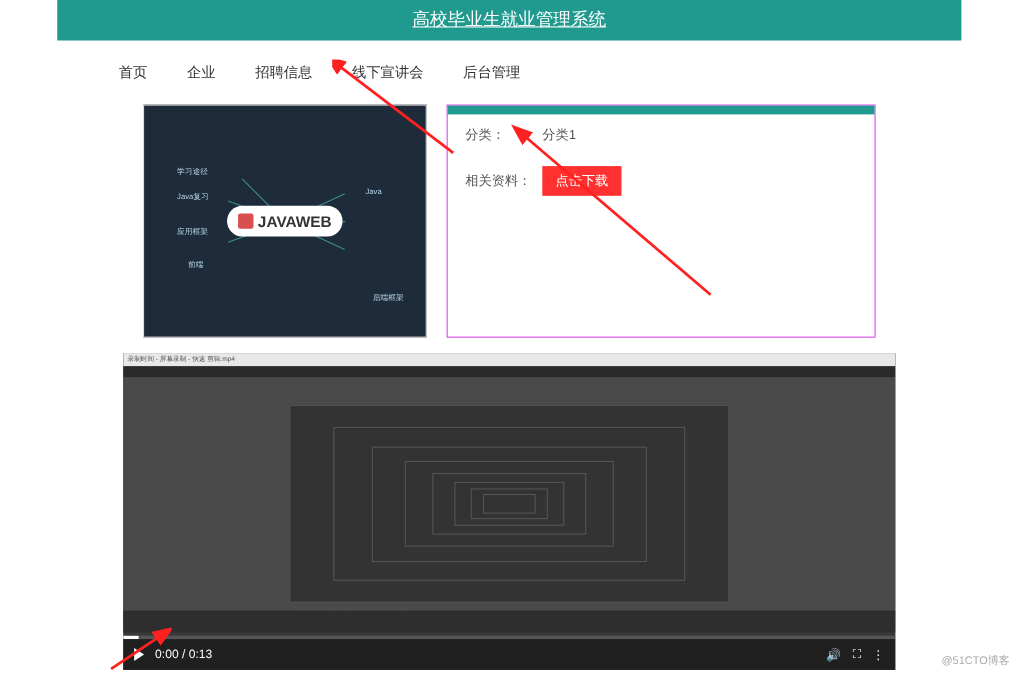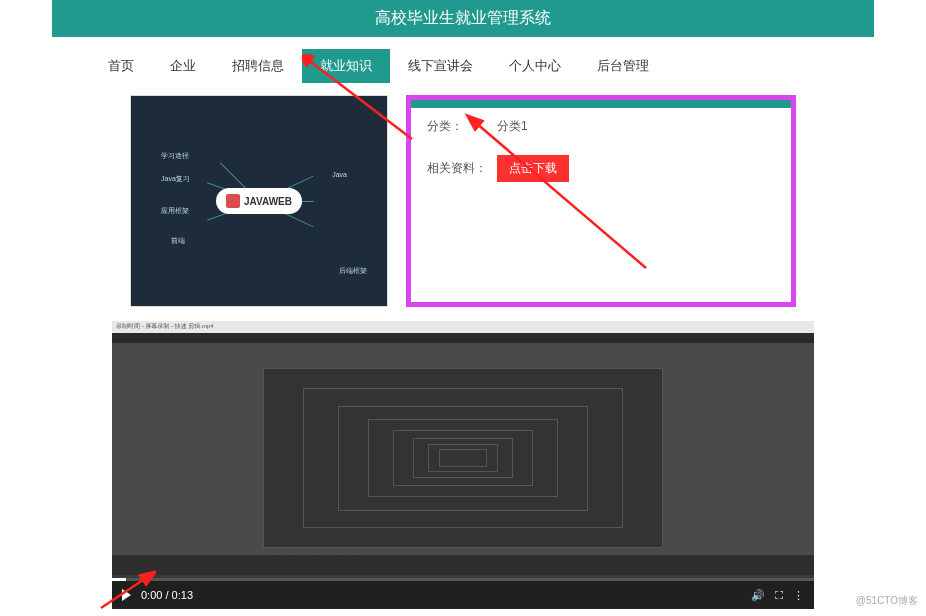--- a/index.html
+++ b/index.html
@@ -1,27 +1,27 @@
 <!DOCTYPE html>
 <html><head>
   <meta charset="utf-8">
   <style>
     * { margin: 0; padding: 0; box-sizing: border-box; }
     body { font-family: "Microsoft YaHei", sans-serif; background: #fff; width: 926px; height: 616px; overflow: hidden; position: relative; }
-    .header { background: #20998f; color: #fff; padding: 8px 17px; text-align: center; font-size: 16px; margin: 0 52px; }
+    .header { background: #20998f; color: #fff; padding: 8px 17px; text-align: center; font-size: 16px; margin: 0 52px; text-decoration: underline; }
     .nav { display: flex; gap: 0; padding: 12px 0 12px 90px; background: #fff; align-items: flex-end; }
     .nav-item { padding: 8px 18px; font-size: 13px; color: #333; cursor: pointer; }
     .nav-item.active { background: #20998f; color: #fff; }
     .content-row { display: flex; gap: 18px; padding: 0 130px; }
     .mindmap { width: 258px; height: 212px; background: #1e2b3a; border: 1px solid #ddd; position: relative; overflow: hidden; }
-    .mindmap-center { position: absolute; left: 50%; top: 50%; transform: translate(-50%, -50%); background: #fff; border-radius: 18px; padding: 6px 10px; display: flex; align-items: center; gap: 4px; font-size: 10px; font-weight: bold; color: #333; }
+    .mindmap-center { position: absolute; left: 50%; top: 50%; transform: translate(-50%, -50%); background: #fff; border-radius: 18px; padding: 6px 10px; display: flex; align-items: center; gap: 4px; font-size: 14px; font-weight: bold; color: #333; }
     .mindmap-center::before { content: ""; width: 14px; height: 14px; background: #d94e4e; border-radius: 2px; display: inline-block; }
     .mindmap-node { position: absolute; color: #b5d4e8; font-size: 7px; white-space: nowrap; }
     .mindmap-line { position: absolute; background: #3d8f87; }
-    .info-panel { flex: 1; border: 5px solid #d946ef; background: #fff; height: 212px; }
+    .info-panel { flex: 1; border: 1px solid #d946ef; background: #fff; height: 212px; }
     .info-title-bar { background: #20998f; height: 8px; }
     .info-row { display: flex; padding: 10px 16px; font-size: 12px; color: #555; align-items: center; }
     .info-label { width: 70px; }
     .download-btn { background: #ff3030; color: #fff; padding: 5px 12px; font-size: 12px; border: none; cursor: pointer; }
     .video-player { margin: 14px 112px 0; background: #3a3a3a; height: 288px; position: relative; overflow: hidden; }
     .video-titlebar { background: #e8e8e8; height: 12px; font-size: 6px; color: #555; padding: 1px 4px; }
     .video-toolbar { background: #2a2a2a; height: 10px; }
     .video-content { height: 230px; background: #4a4a4a; position: relative; display: flex; align-items: center; justify-content: center; }
     .nested-frame { position: absolute; background: #333; border: 1px solid #555; }
     .timeline-bar { position: absolute; bottom: 34px; left: 0; right: 0; height: 20px; background: #2e2e2e; display: flex; font-size: 6px; color: #888; }
@@ -41,23 +41,21 @@
 <body>
 
 <div class="header">
   <span>高校毕业生就业管理系统</span>
 </div>
 
 <div class="nav">
   <div class="nav-item">首页</div>
   <div class="nav-item">企业</div>
   <div class="nav-item">招聘信息</div>
-  <div class="nav-item active">就业知识</div>
   <div class="nav-item">线下宣讲会</div>
-  <div class="nav-item">个人中心</div>
   <div class="nav-item">后台管理</div>
 </div>
 
 <div class="content-row">
   <div class="mindmap">
     <div class="mindmap-line" style="left:50%;top:50%;width:60px;height:1px;transform:rotate(-25deg);transform-origin:left"></div>
     <div class="mindmap-line" style="left:50%;top:50%;width:55px;height:1px;transform:rotate(0deg);transform-origin:left"></div>
     <div class="mindmap-line" style="left:50%;top:50%;width:60px;height:1px;transform:rotate(25deg);transform-origin:left"></div>
     <div class="mindmap-line" style="right:50%;top:50%;width:55px;height:1px;transform:rotate(20deg);transform-origin:right"></div>
     <div class="mindmap-line" style="right:50%;top:50%;width:55px;height:1px;transform:rotate(-20deg);transform-origin:right"></div>

